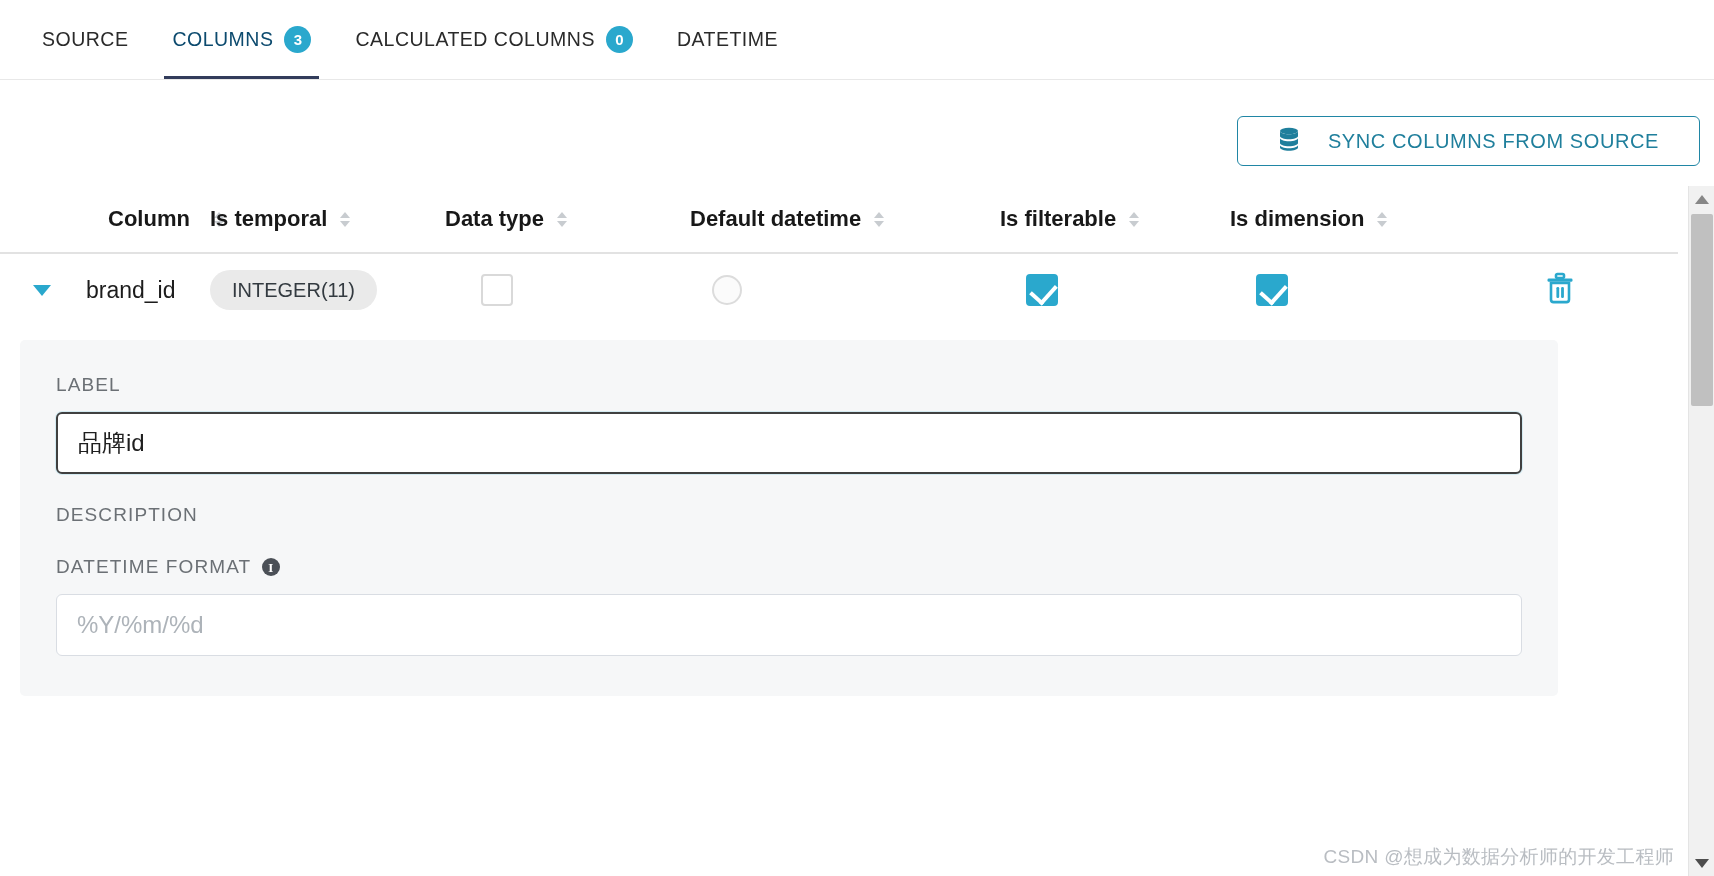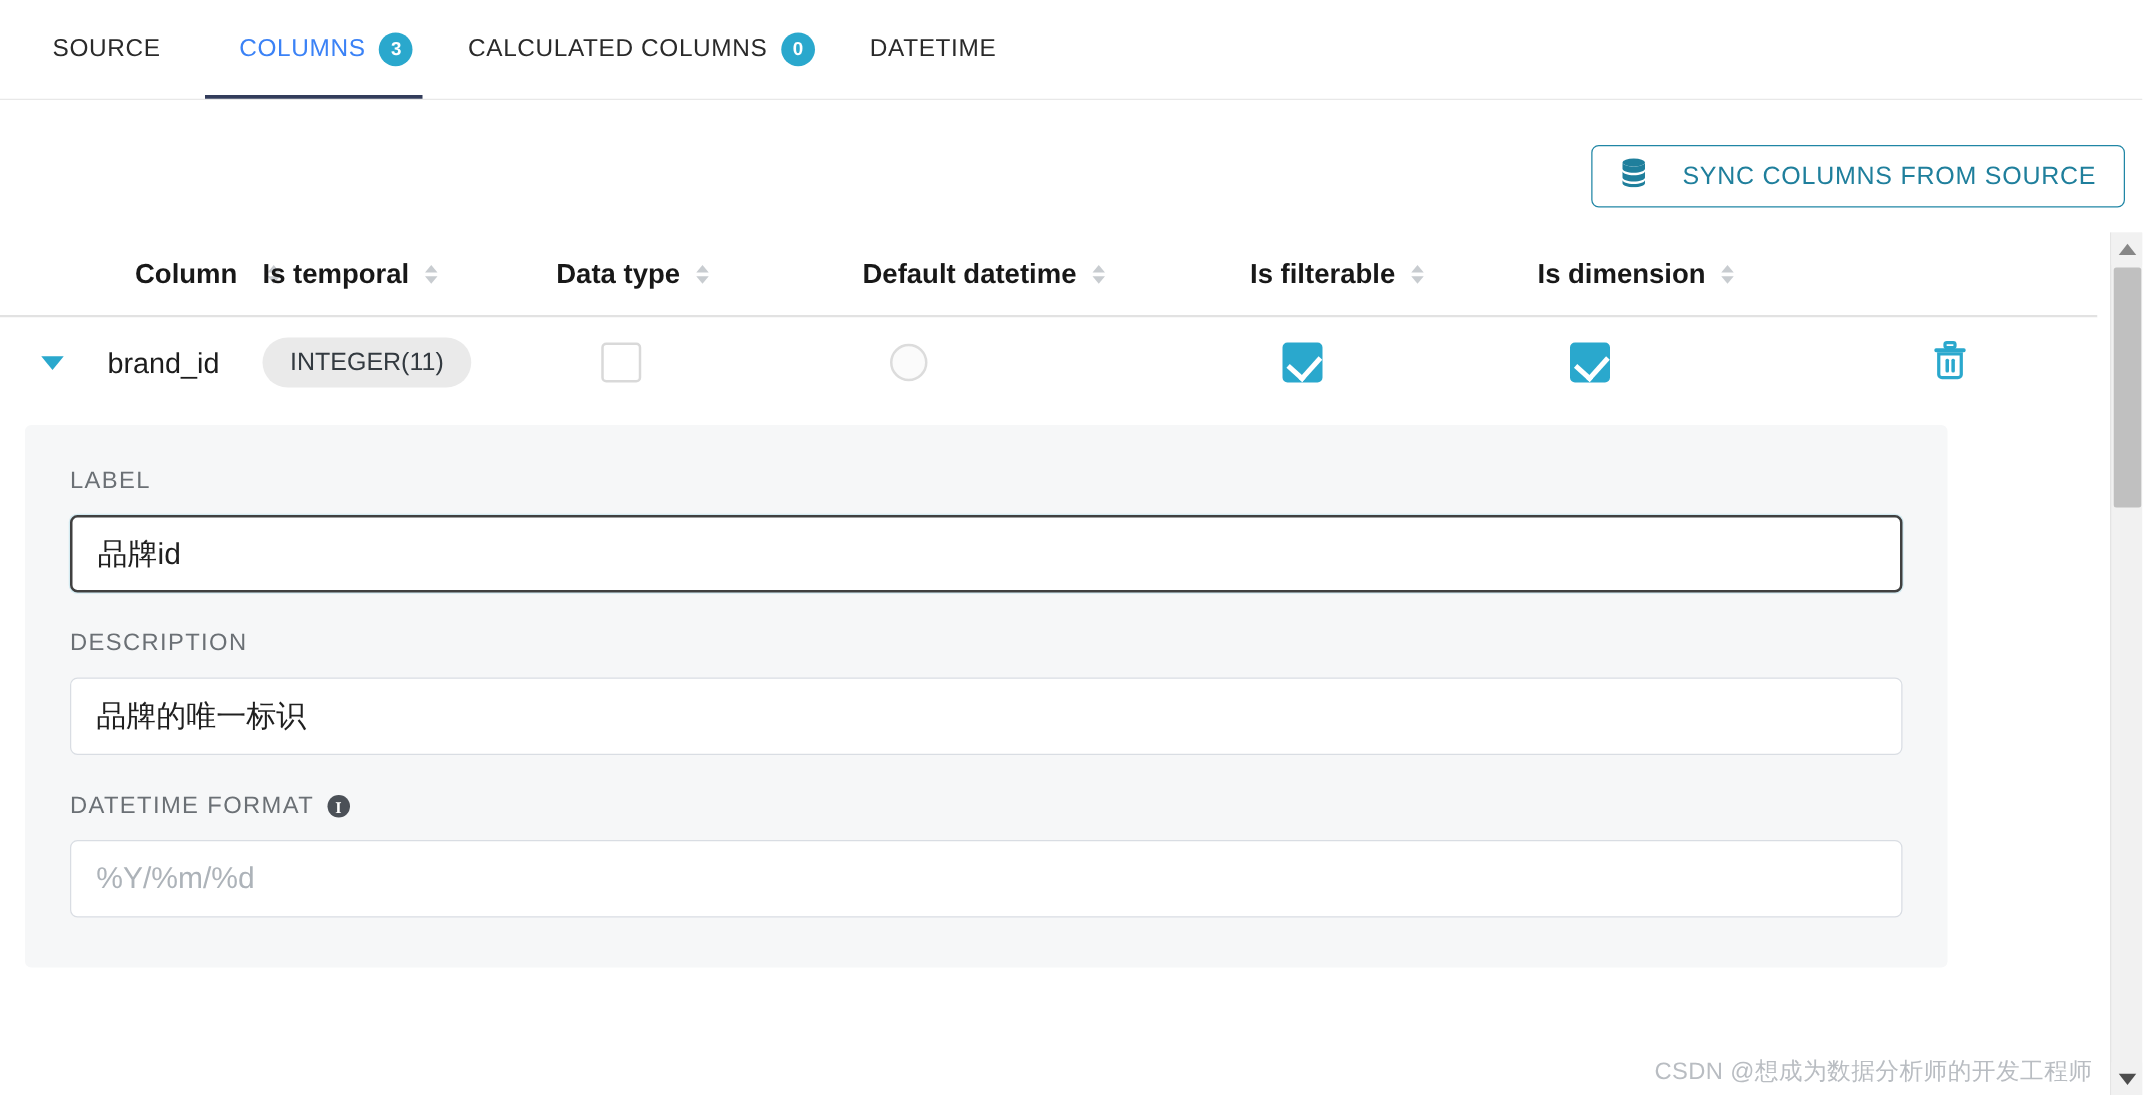--- a/index.html
+++ b/index.html
@@ -38,21 +38,21 @@
     gap: 11px;
     cursor: pointer;
     white-space: nowrap;
   }
   .tab-label {
     font-size: 19.5px;
     letter-spacing: 0.5px;
     color: #2a2a2a;
     font-weight: 400;
   }
-  .tab.active .tab-label { color: #3b82f6; margin-left: 19px; }
+  .tab.active .tab-label { color: #0c4a6e; }
   .tab.active::after {
     content: "";
     position: absolute;
     left: 14px; right: 14px;
     bottom: 0;
     height: 3px;
     background: #323c5b;
   }
   .badge {
     display: inline-flex;
@@ -75,21 +75,21 @@
     top: 116px;
     right: 14px;
     display: flex;
     justify-content: flex-end;
   }
   .sync-btn {
     display: flex;
     align-items: center;
     gap: 28px;
     height: 50px;
-    padding: 0 22px;
+    padding: 0 40px;
     border: 1px solid #2086a5;
     border-radius: 6px;
     background: #ffffff;
     color: #1f7f9c;
     font-size: 20px;
     letter-spacing: 0.6px;
     font-family: "Liberation Sans", sans-serif;
     cursor: pointer;
     white-space: nowrap;
   }
@@ -448,21 +448,20 @@
         <div class="flabel">
           <span>LABEL</span>
         </div>
         <input class="finput focused" type="text" value="品牌id" style="">
       </div>
 
       <div class="field">
         <div class="flabel">
           <span>DESCRIPTION</span>
         </div>
-        <input class="finput" type="text" value="品牌的唯一标识" style="">
       </div>
 
       <div class="field">
         <div class="flabel">
           <span>DATETIME FORMAT</span>
           <span class="info-icon">i</span>
         </div>
         <input class="finput" type="text" placeholder="%Y/%m/%d" style="">
       </div>
 

